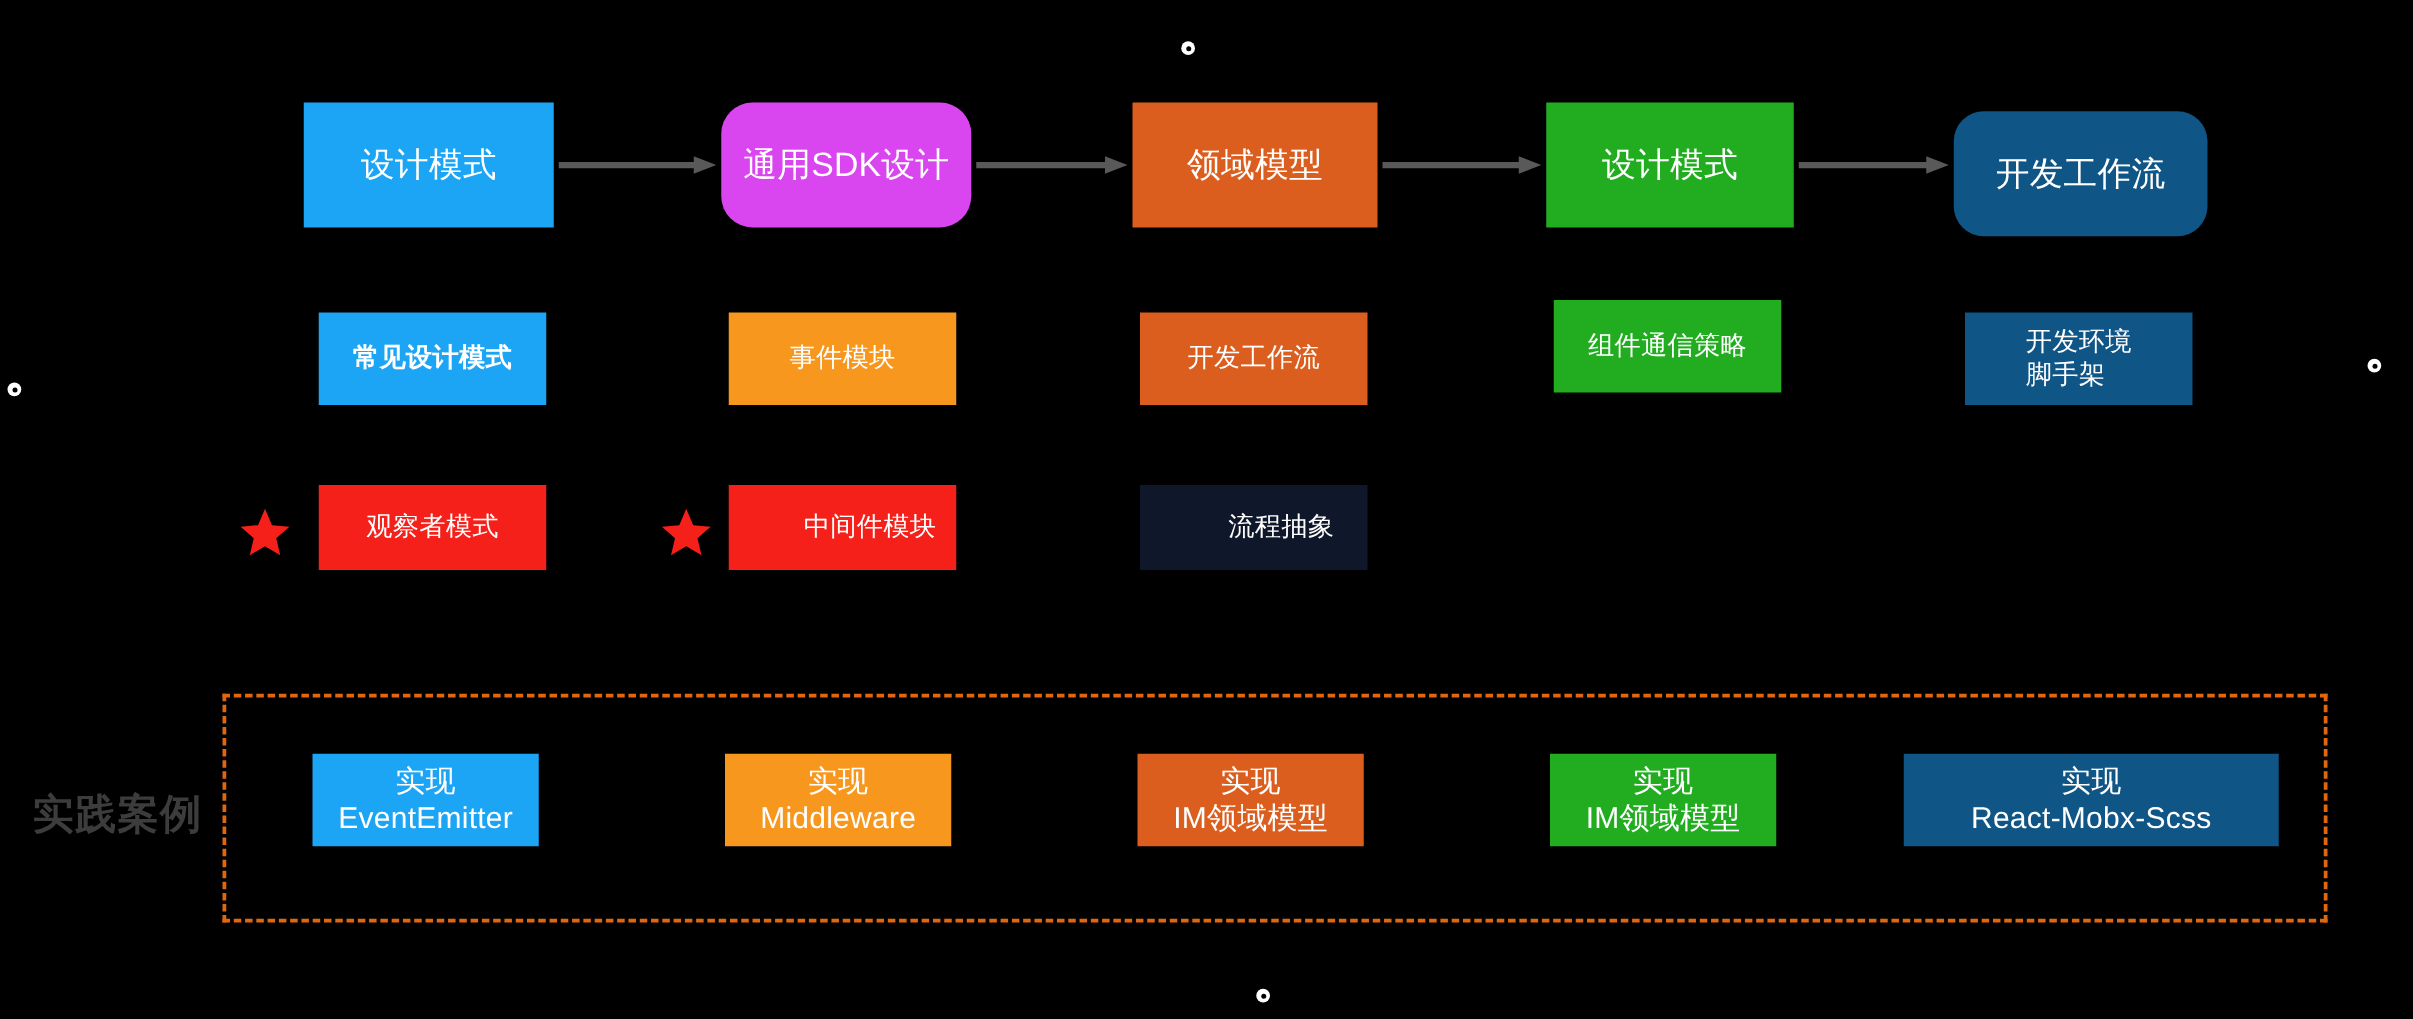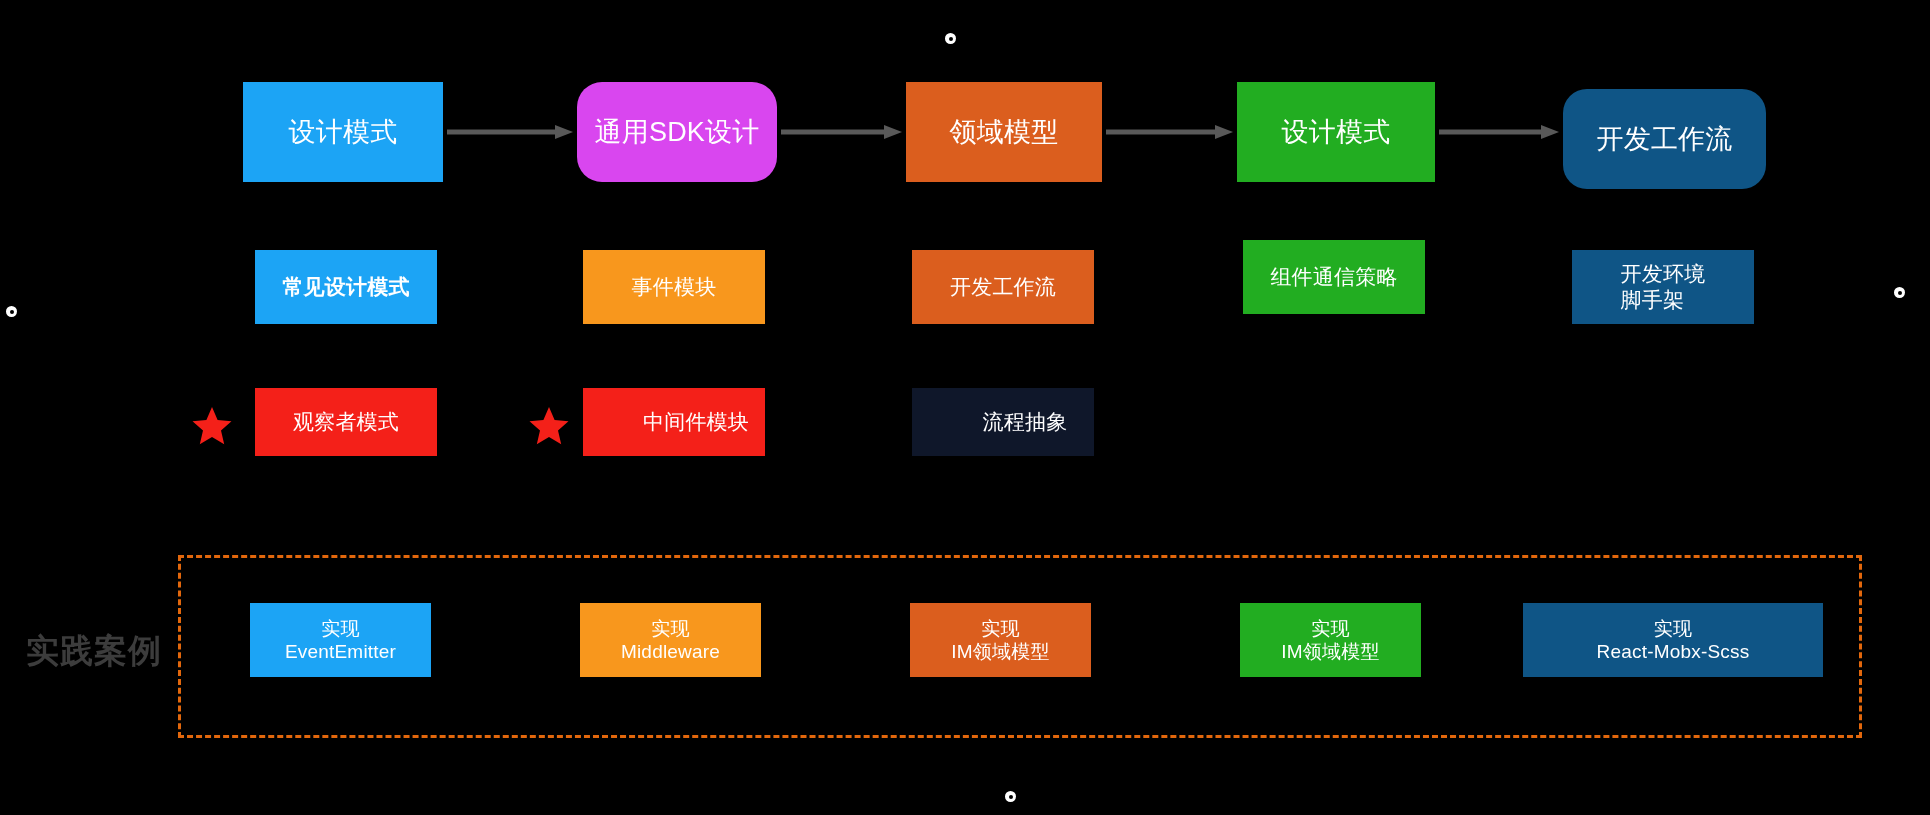--- a/index.html
+++ b/index.html
@@ -49,21 +49,21 @@
     font-size: 21px;
   }
   
   .row3 {
     height: 68px;
     font-size: 21px;
   }
   
   .row4 {
     height: 74px;
-    font-size: 19px;
+    font-size: 24px;
   }
 
   
   .arrow {
     position: absolute;
     height: 14px;
     top: 125px;
     display: block;
   }
   .arrow svg { display: block; overflow: visible; }

